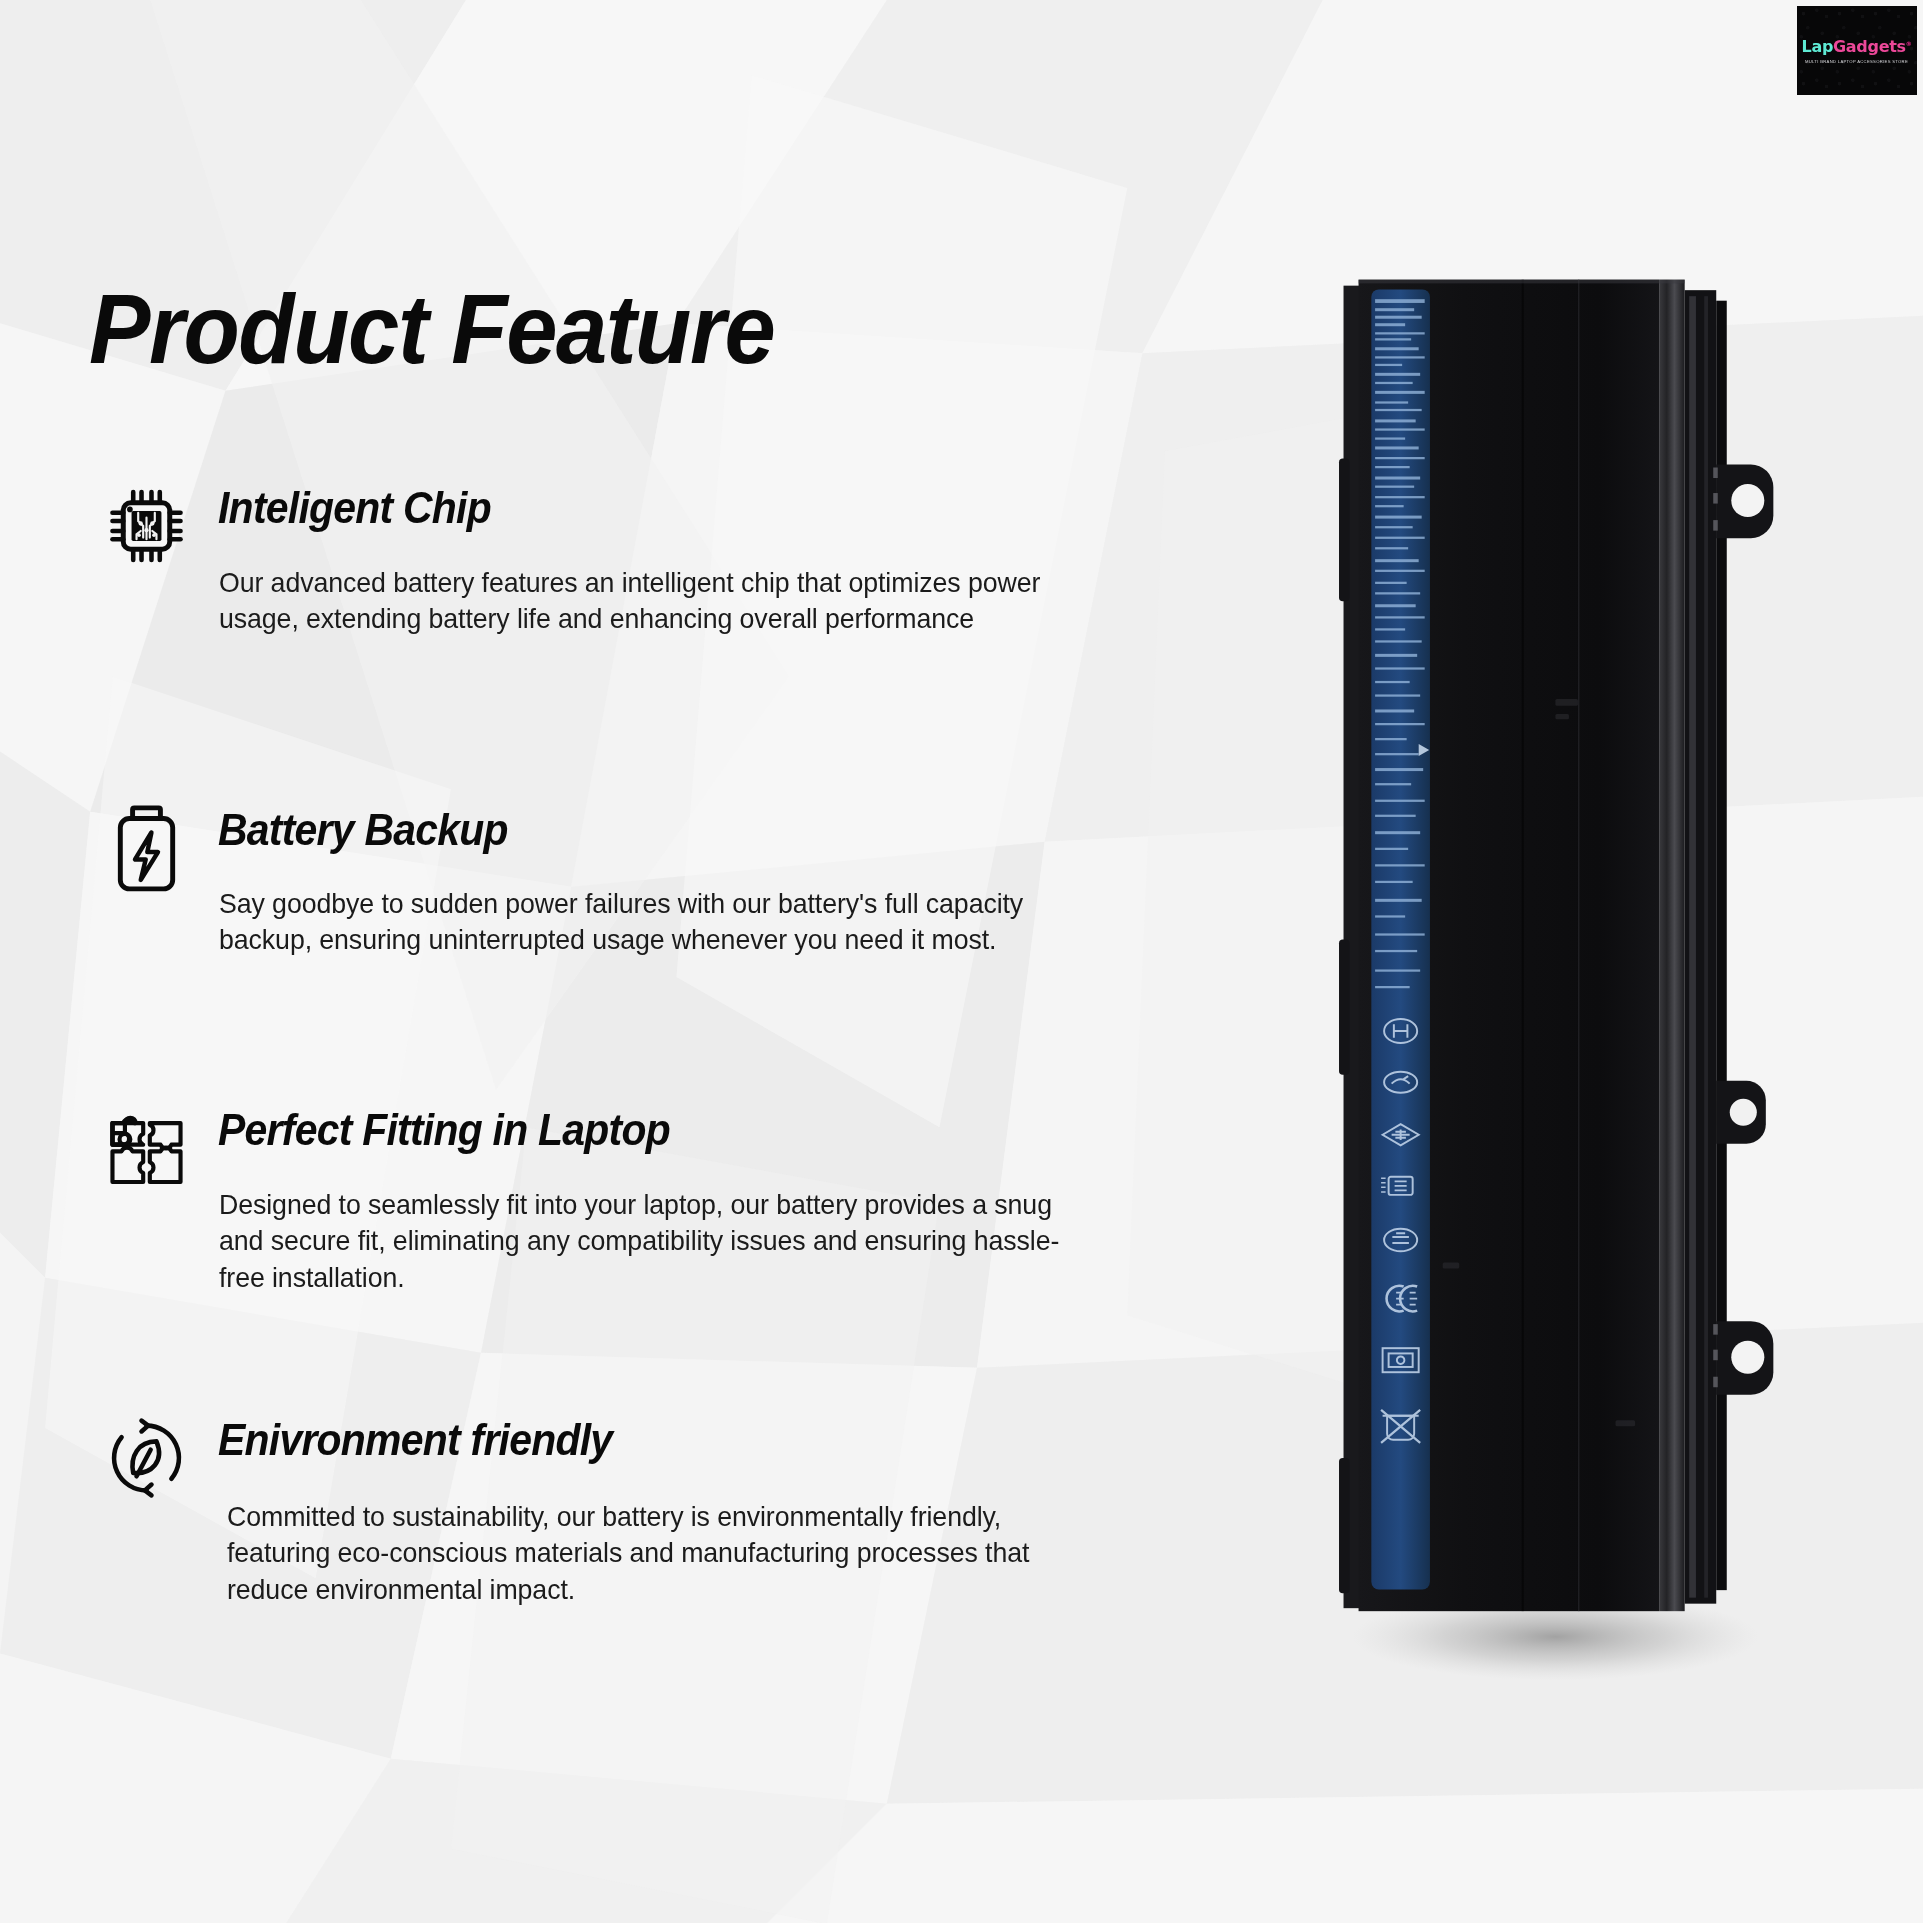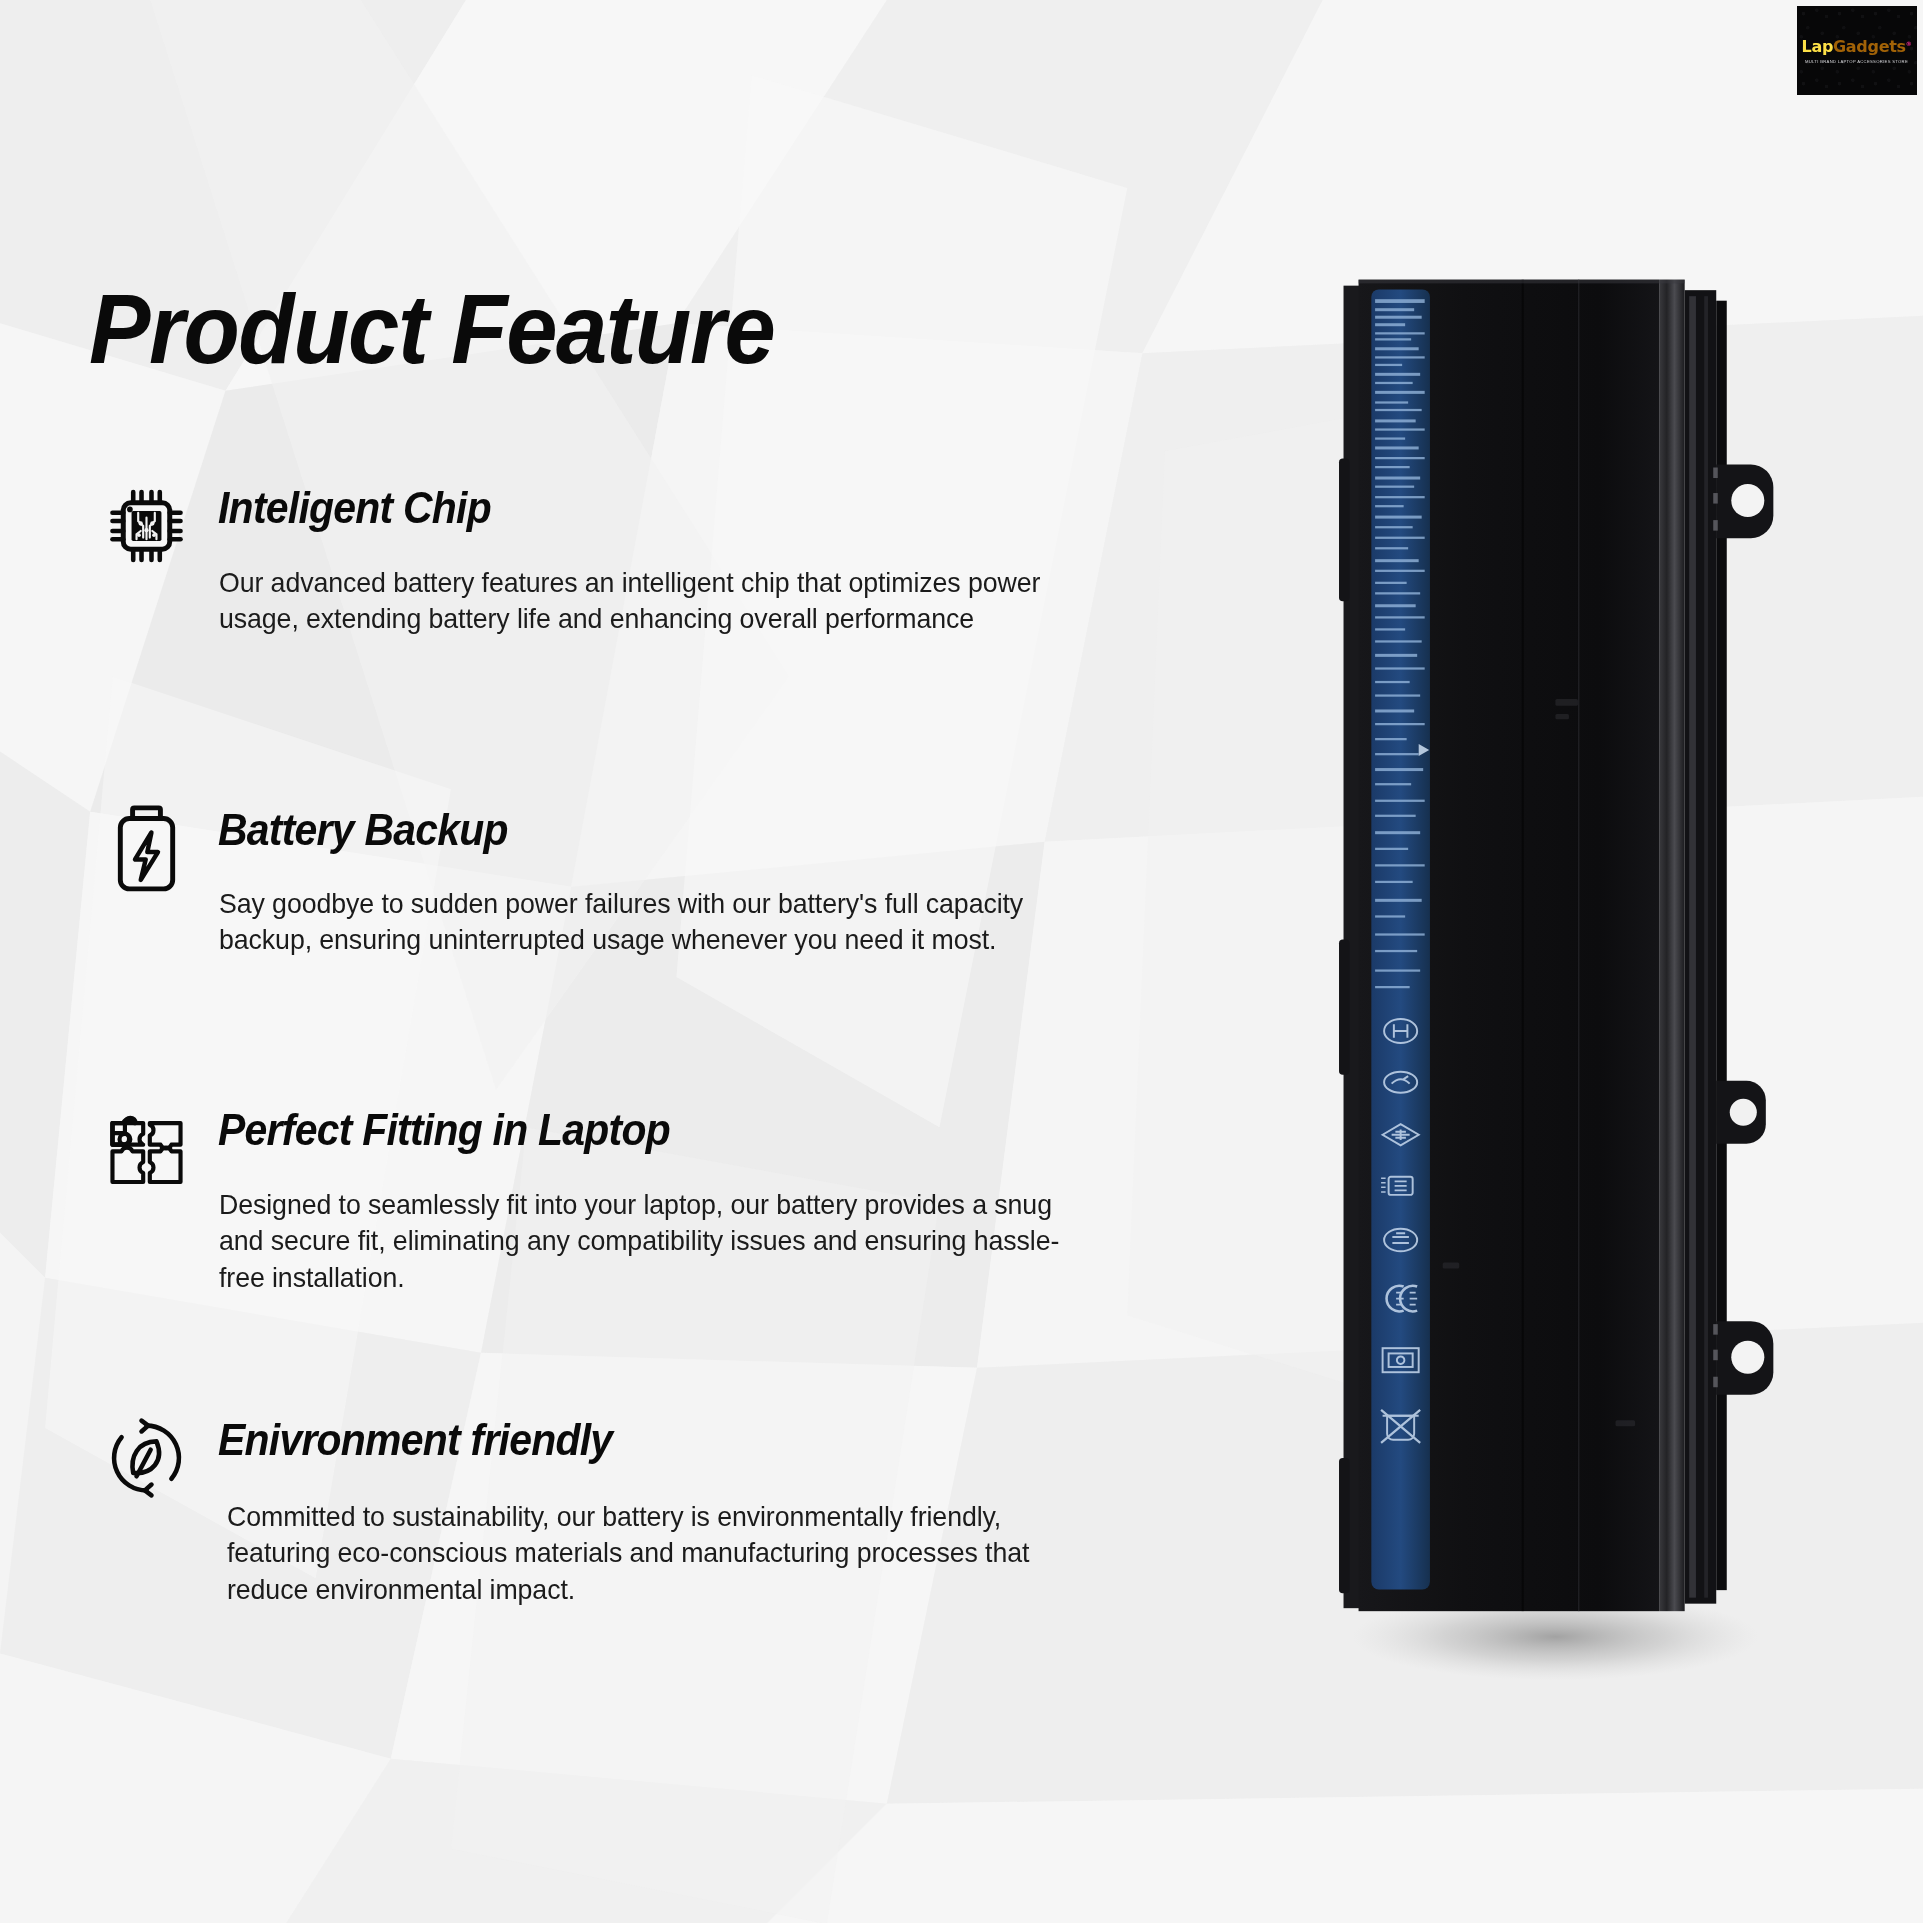--- a/index.html
+++ b/index.html
@@ -31,22 +31,22 @@
       radial-gradient(circle at 30% 62%, #232327 1.5px, transparent 2px),
       radial-gradient(circle at 70% 78%, #262629 1.5px, transparent 2px),
       radial-gradient(circle at 12% 88%, #222226 1.5px, transparent 2px);
     background-size:36px 35px;
   }
   .logo-wordmark{
     position:relative; z-index:2;
     font-size:16px; font-weight:bold; letter-spacing:-0.3px;
     font-family:"DejaVu Sans", sans-serif; white-space:nowrap;
   }
-  .logo-wordmark .lap{ color:#fde047; }
-  .logo-wordmark .gad{ color:#a16207; }
+  .logo-wordmark .lap{ color:#5eead4; }
+  .logo-wordmark .gad{ color:#ec4899; }
   .logo-wordmark .reg{ color:#ec2a8f; font-size:6px; vertical-align:super; }
   .logo-tagline{
     position:relative; z-index:2; margin-top:3px;
     color:#d8d8dc; font-size:4.2px; letter-spacing:0.3px; white-space:nowrap;
     font-family:"Liberation Sans", sans-serif;
   }
 
   
   .page-title{
     position:absolute; left:89px; top:280px; z-index:10;

